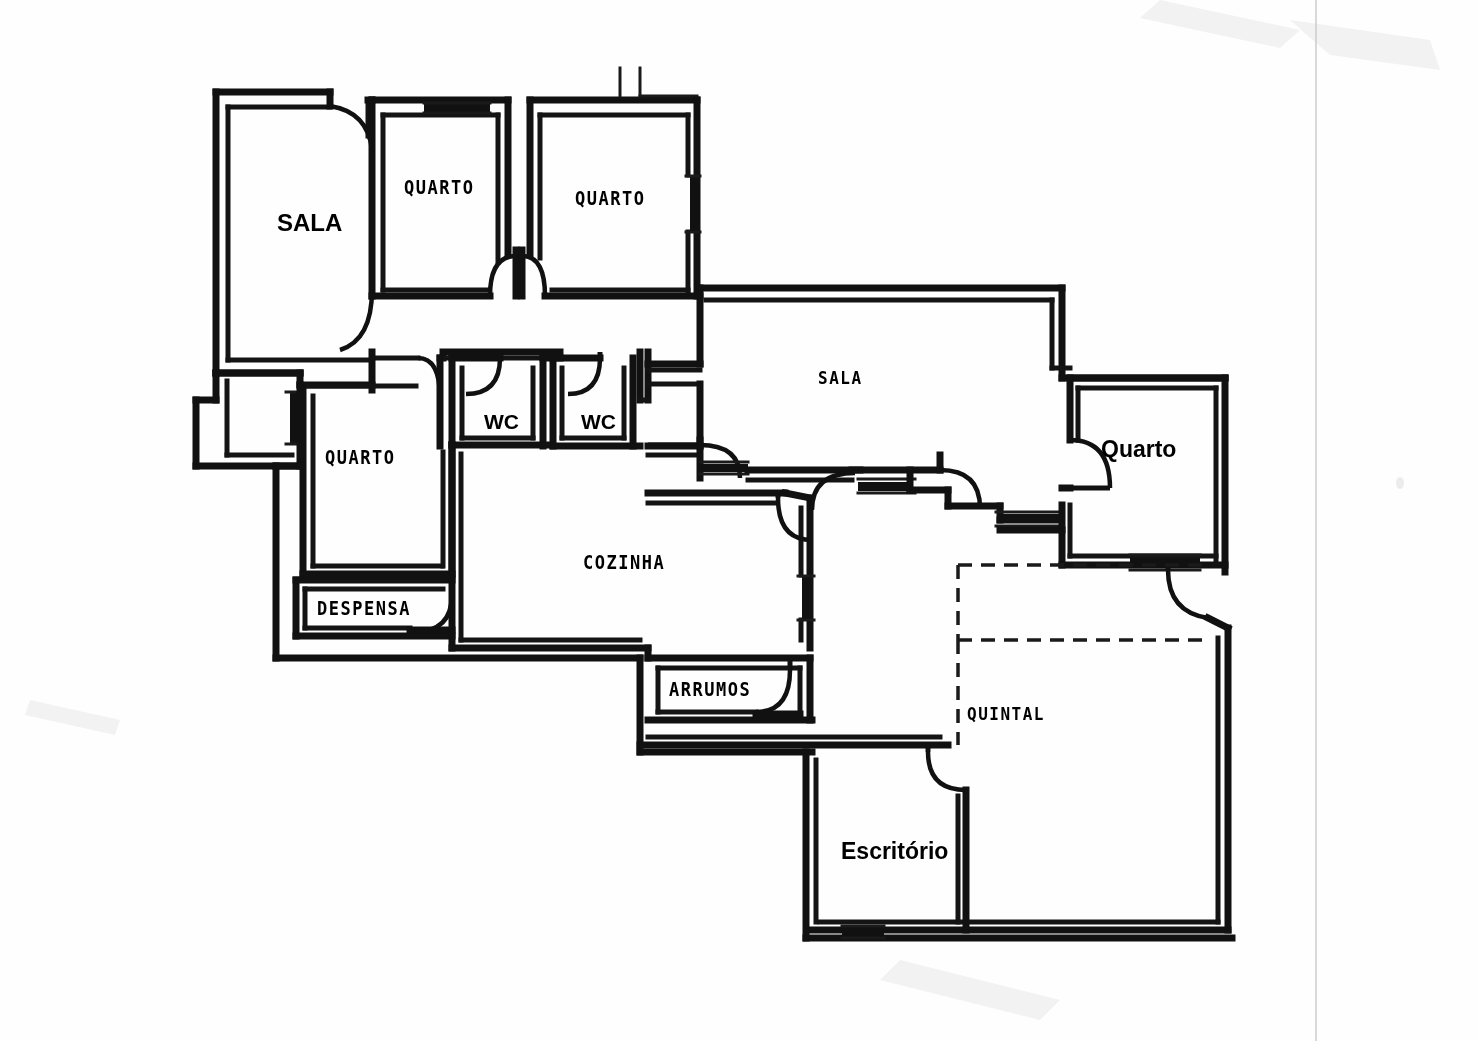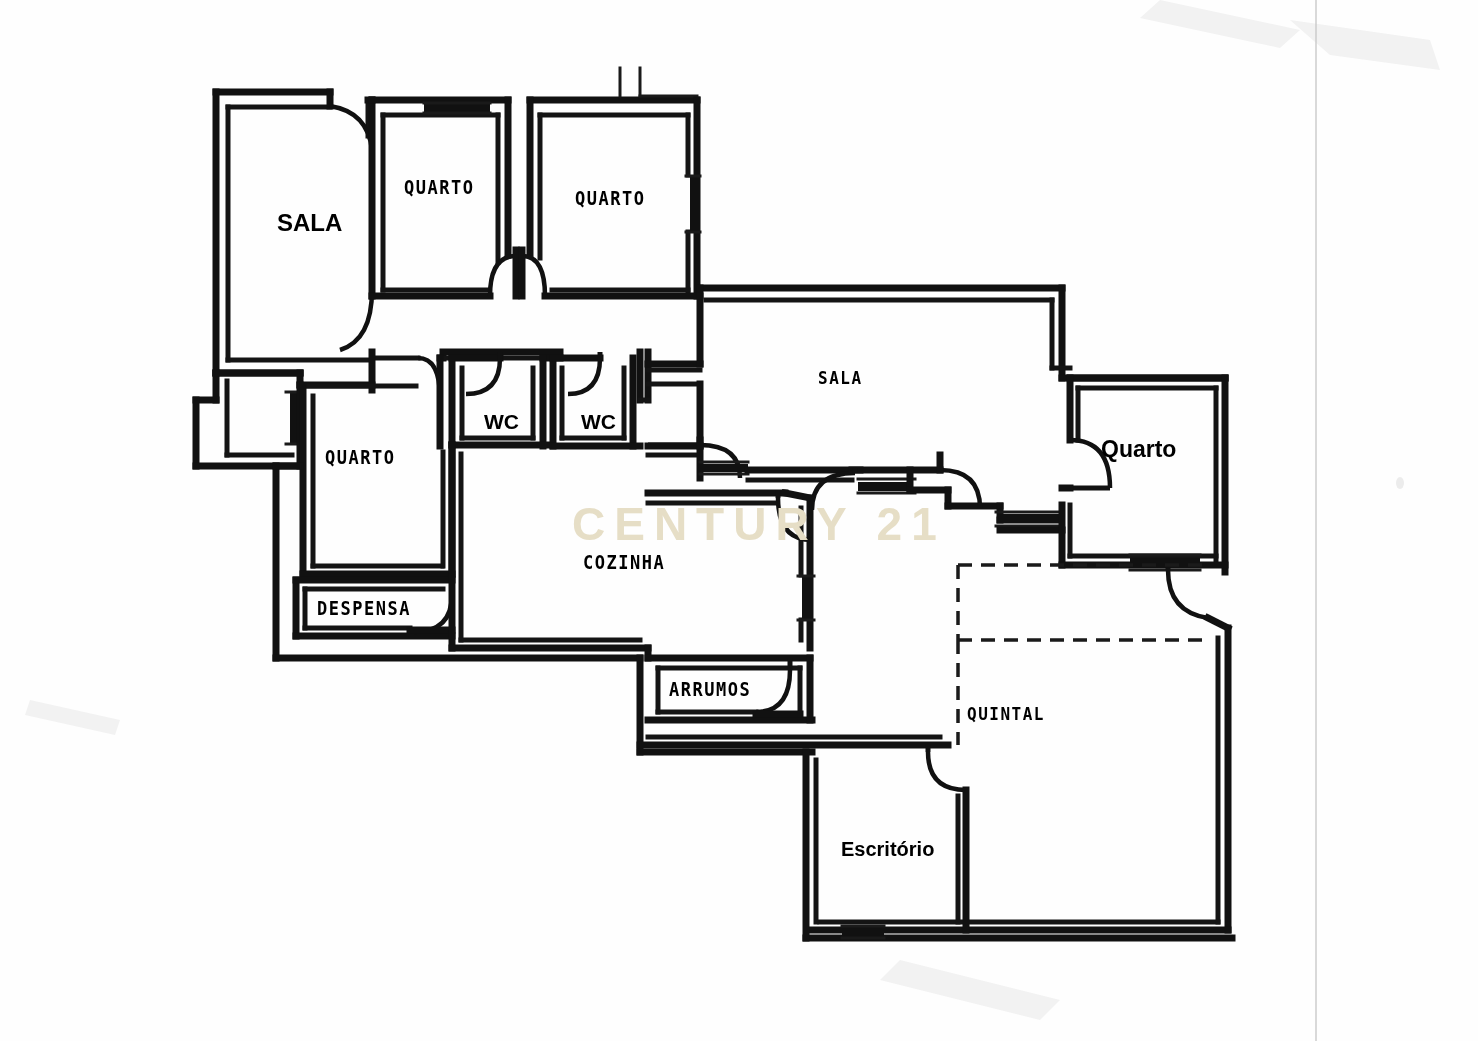--- a/index.html
+++ b/index.html
@@ -363,31 +363,30 @@
       <path class="door-arc" d="M928 752 Q928 790 966 790"></path>
       <path class="door-leaf" d="M928 752 L928 745"></path>
 
       <rect class="window-bar" x="842" y="928" width="42" height="8"></rect>
       <path class="wall-thin" d="M842 926 L884 926"></path>
       <path class="wall-thin" d="M842 938 L884 938"></path>
     </g>
 
   </svg>
 
-  <div class="watermark" id="wm" style="left: 572px; top: 497px; color: rgb(230, 222, 198);">CENTURY 21</div>
 
   <div id="labels">
       <div class="lbl lbl-bold" style="left: 277px; top: 209px; font-size: 24px;">SALA</div>
       <div class="lbl lbl-tech" style="left: 404px; top: 177px; font-size: 17px;">QUARTO</div>
       <div class="lbl lbl-tech" style="left: 575px; top: 188px; font-size: 17px;">QUARTO</div>
       <div class="lbl lbl-tech" style="left: 325px; top: 447px; font-size: 17px;">QUARTO</div>
       <div class="lbl lbl-bold" style="left: 484px; top: 410px; font-size: 21px;">WC</div>
       <div class="lbl lbl-bold" style="left: 581px; top: 410px; font-size: 21px;">WC</div>
       <div class="lbl lbl-tech" style="left: 818px; top: 368px; font-size: 16px;">SALA</div>
       <div class="lbl lbl-bold" style="left: 1101px; top: 436px; font-size: 23px;">Quarto</div>
       <div class="lbl lbl-tech" style="left: 583px; top: 552px; font-size: 17px;">COZINHA</div>
       <div class="lbl lbl-tech" style="left: 317px; top: 598px; font-size: 17px;">DESPENSA</div>
       <div class="lbl lbl-tech" style="left: 669px; top: 679px; font-size: 17px;">ARRUMOS</div>
       <div class="lbl lbl-tech" style="left: 967px; top: 704px; font-size: 16px;">QUINTAL</div>
-      <div class="lbl lbl-bold" style="left: 841px; top: 838px; font-size: 20px;">Escritório</div>
+      <div class="lbl lbl-bold" style="left: 841px; top: 838px; font-size: 23px;">Escritório</div>
     </div>
 
 </div>
 
 </body></html>

